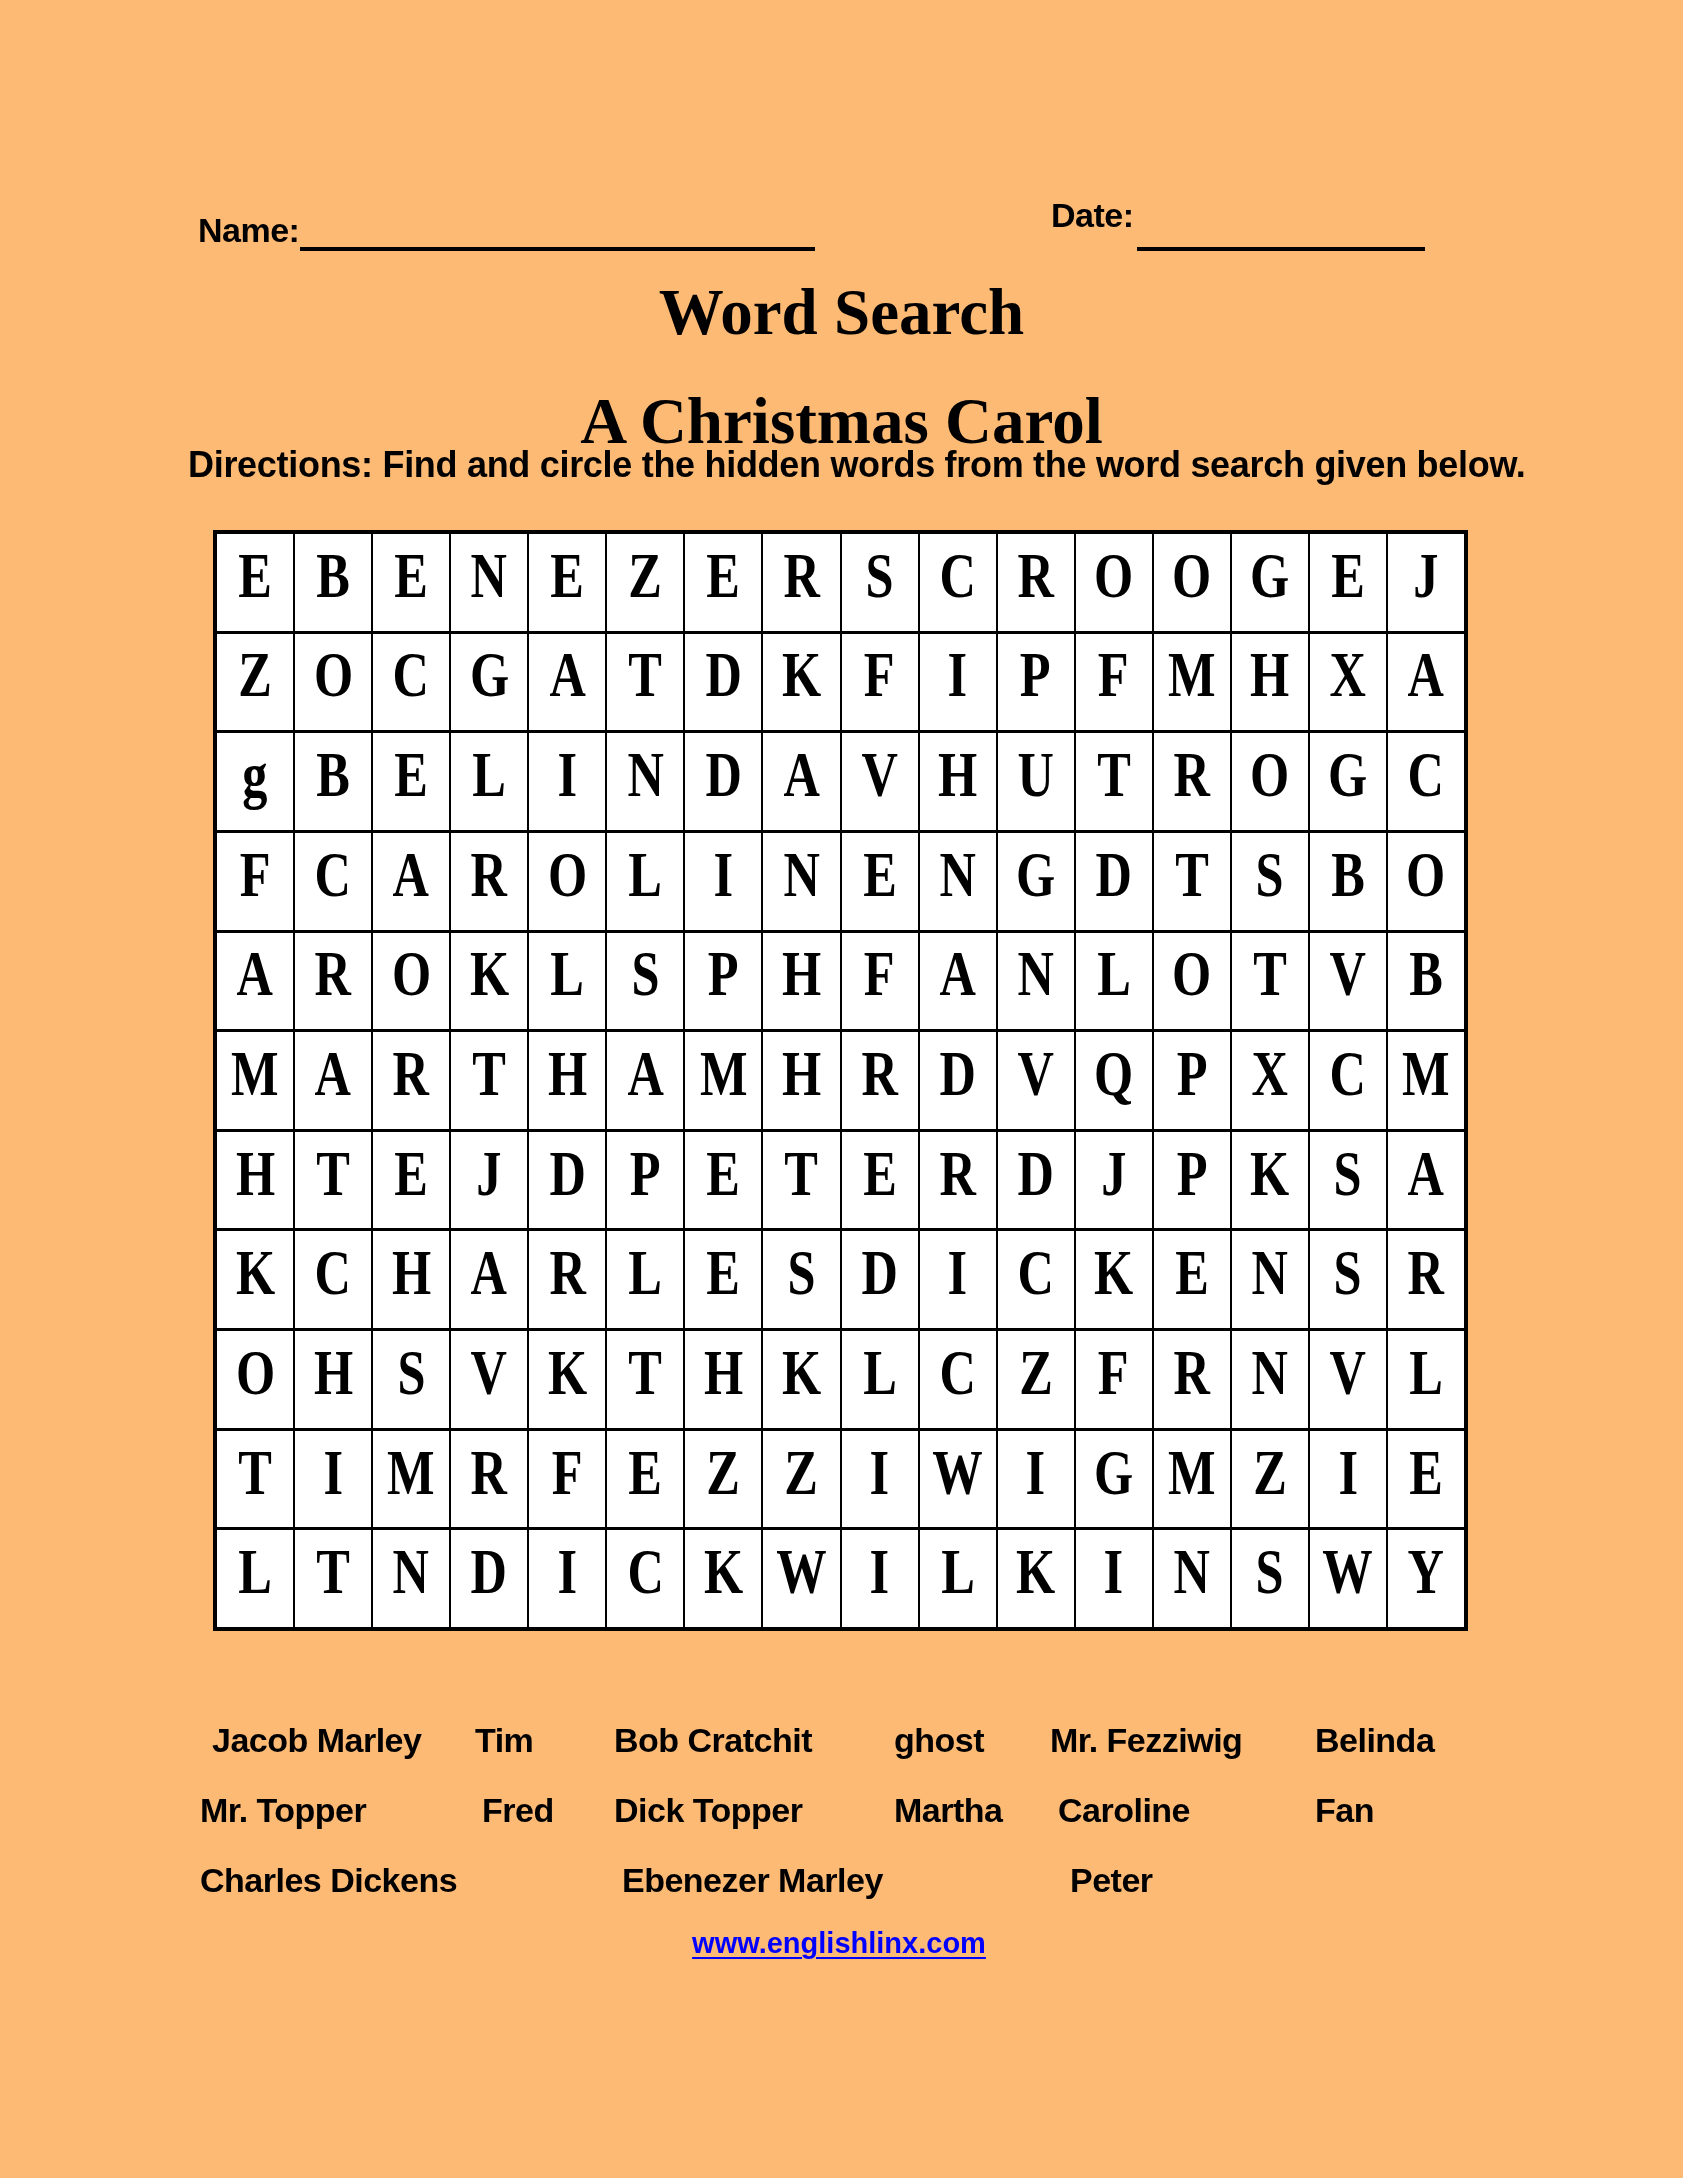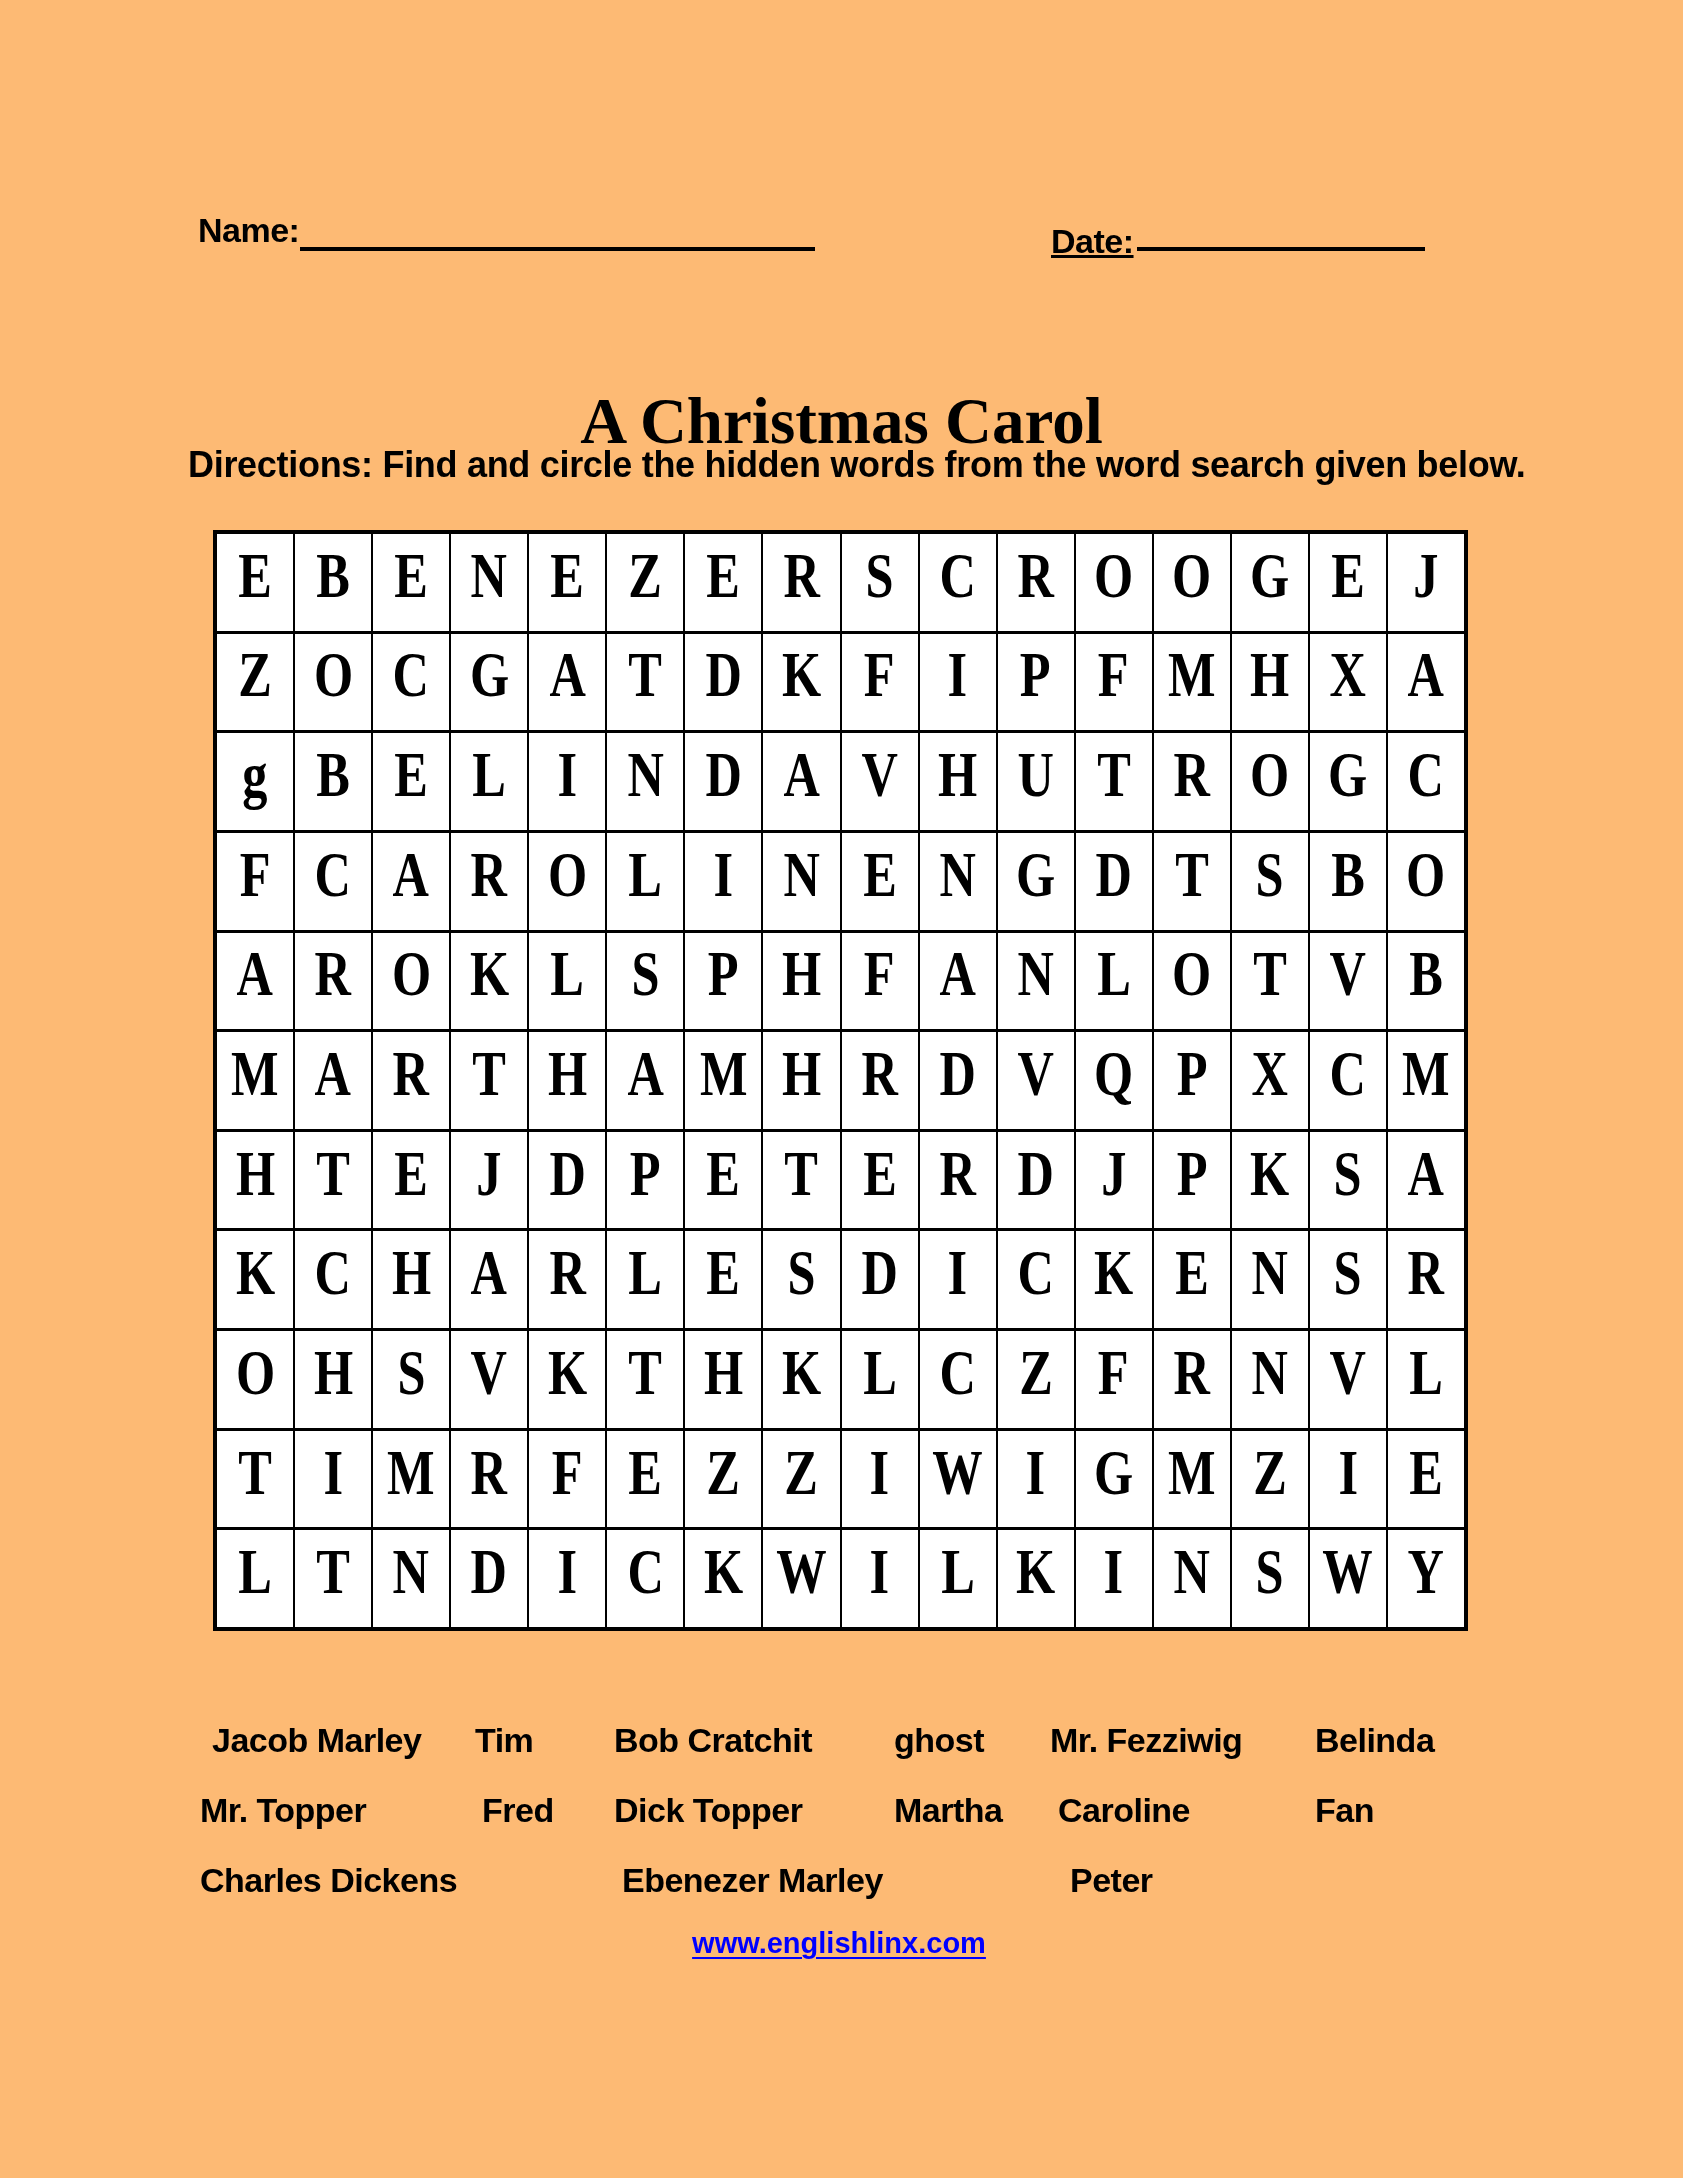--- a/index.html
+++ b/index.html
@@ -15,21 +15,21 @@
 
   
   .hdr-label {
     position: absolute;
     font-weight: bold;
     font-size: 34px;
     line-height: 36px;
     letter-spacing: -0.5px;
   }
   .name-label { left: 198px; top: 212px; }
-  .date-label { left: 1051px; top: 223px; text-decoration: underline; }
+  .date-label { left: 1051px; top: 197px; }
   .fill-line { position: absolute; height: 4px; background: #000; }
   .name-line { left: 300px; top: 247px; width: 515px; }
   .date-line { left: 1137px; top: 247px; width: 288px; }
 
   
   .title {
     position: absolute;
     left: 0; width: 1683px;
     text-align: center;
     font-family: "Liberation Serif", serif;
@@ -119,20 +119,21 @@
 </head>
 <body>
 
 <div class="page">
 
   <span class="hdr-label name-label">Name:</span>
   <div class="fill-line name-line"></div>
   <span class="hdr-label date-label">Date:</span>
   <div class="fill-line date-line"></div>
 
+  <div class="title title-1">Word Search</div>
   <div class="title title-2">A Christmas Carol</div>
 
   <div class="directions">Directions: Find and circle the hidden words from the word search given below.</div>
 
   <div class="grid">
       <div class="grid-row">
         <div class="cell">
           <span>E</span>
         </div>
         <div class="cell">

